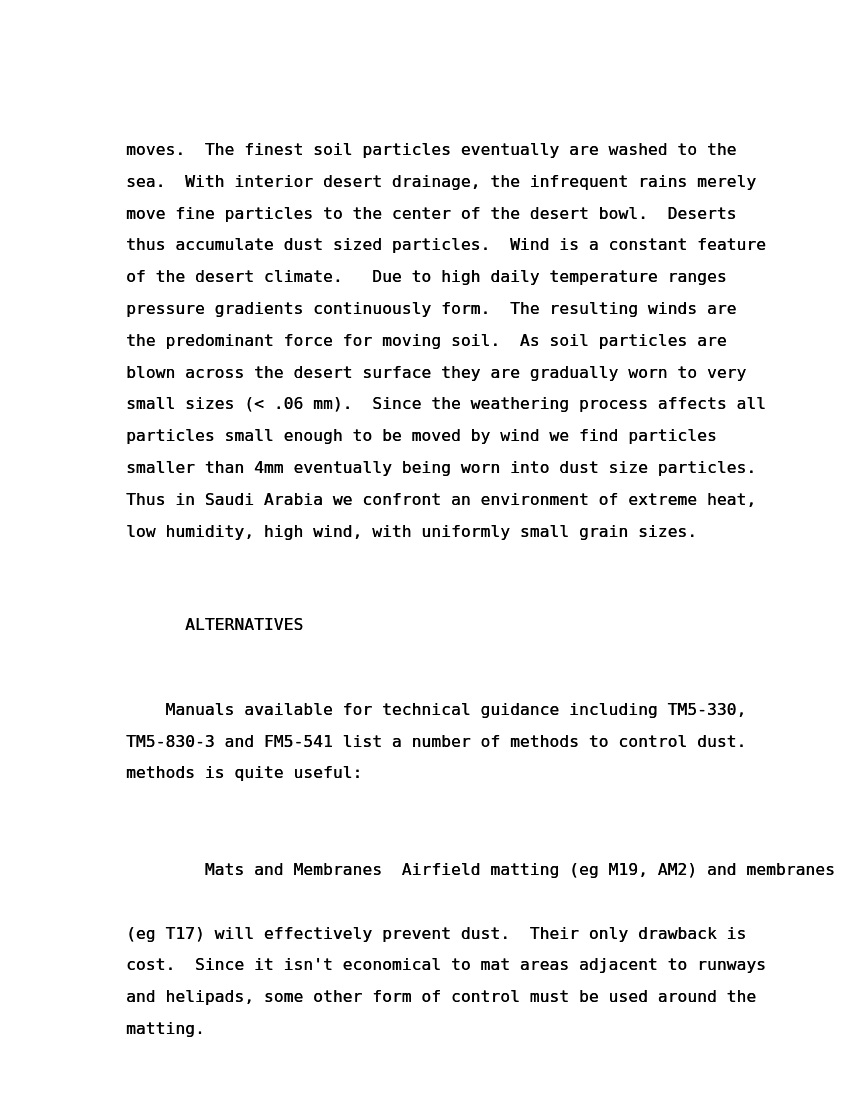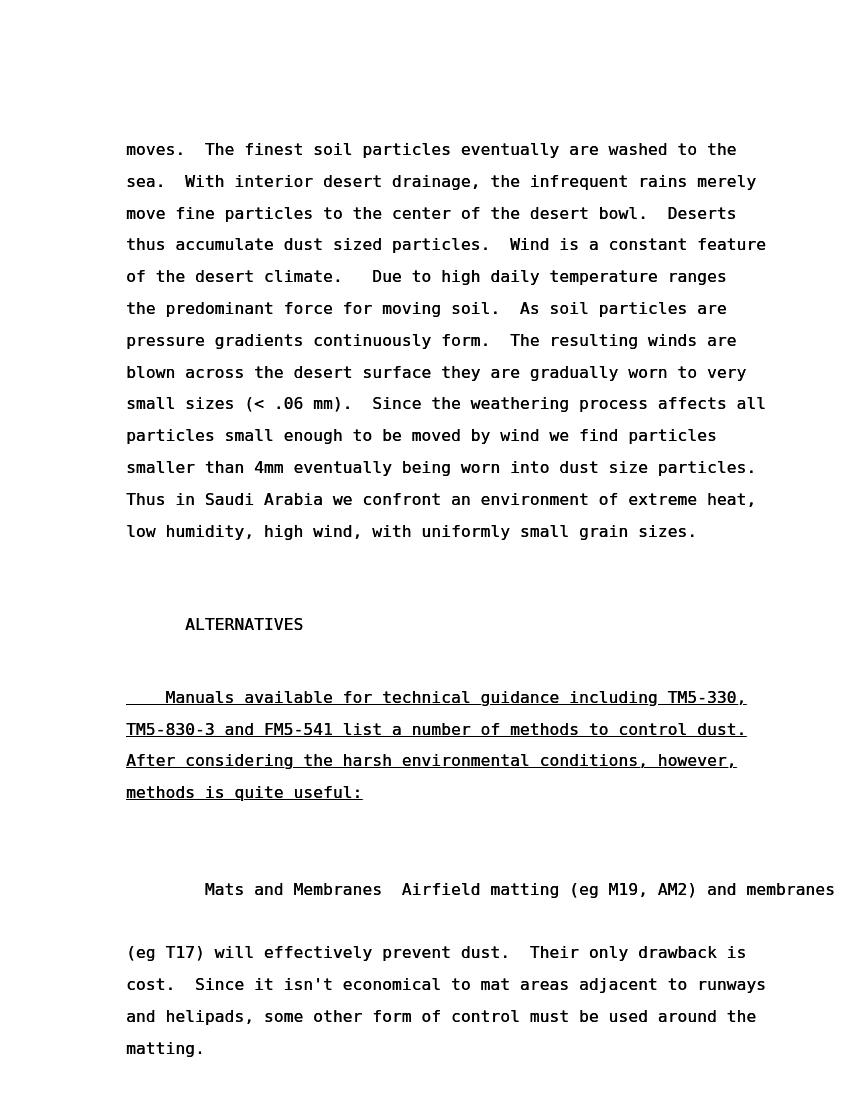--- a/index.html
+++ b/index.html
@@ -28,53 +28,52 @@
     line-height: 31.8px;
     letter-spacing: 0.1px;
     
     text-shadow: 0.4px 0 0 currentColor;
   }
   .u {
     text-underline-offset: 4px;
     text-decoration-thickness: 1.5px;
   }
   .gap-heading { margin-top: 30px; }
-  .gap-para    { margin-top: 9px; text-decoration: underline; }
+  .gap-para    { margin-top: 21px; }
   .gap-section { margin-top: 33px; }
 </style>
 </head>
 <body>
 
 <div class="page">
   <div class="text-block">
 
     <div>
       <div class="line">moves.  The finest soil particles eventually are washed to the</div>
       <div class="line">sea.  With interior desert drainage, the infrequent rains merely</div>
       <div class="line">move fine particles to the center of the desert bowl.  Deserts</div>
       <div class="line">thus accumulate dust sized particles.  Wind is a constant feature</div>
       <div class="line">of the desert climate.   Due to high daily temperature ranges</div>
+      <div class="line">pressure gradients continuously form.  The resulting winds are</div>
       <div class="line">the predominant force for moving soil.  As soil particles are</div>
-      <div class="line">pressure gradients continuously form.  The resulting winds are</div>
       <div class="line">blown across the desert surface they are gradually worn to very</div>
       <div class="line">small sizes (&lt; .06 mm).  Since the weathering process affects all</div>
       <div class="line">particles small enough to be moved by wind we find particles</div>
       <div class="line">smaller than 4mm eventually being worn into dust size particles.</div>
       <div class="line">Thus in Saudi Arabia we confront an environment of extreme heat,</div>
       <div class="line">low humidity, high wind, with uniformly small grain sizes.</div>
     </div>
 
     <div class="line gap-heading">
       <span class="u">ALTERNATIVES</span>
     </div>
 
     <div class="gap-para">
       <div class="line">    Manuals available for technical guidance including TM5-330,</div>
       <div class="line">TM5-830-3 and FM5-541 list a number of methods to control dust.</div>
-      <div class="line">After considering the harsh environmental conditions, however,</div>
       <div class="line">methods is quite useful:</div>
     </div>
 
     <div class="gap-section">
       <div class="line">
         <span class="u">Mats and Membranes</span><span>  Airfield matting (eg M19, AM2) and membranes</span>
       </div>
       <div class="line">(eg T17) will effectively prevent dust.  Their only drawback is</div>
       <div class="line">cost.  Since it isn't economical to mat areas adjacent to runways</div>
       <div class="line">and helipads, some other form of control must be used around the</div>

